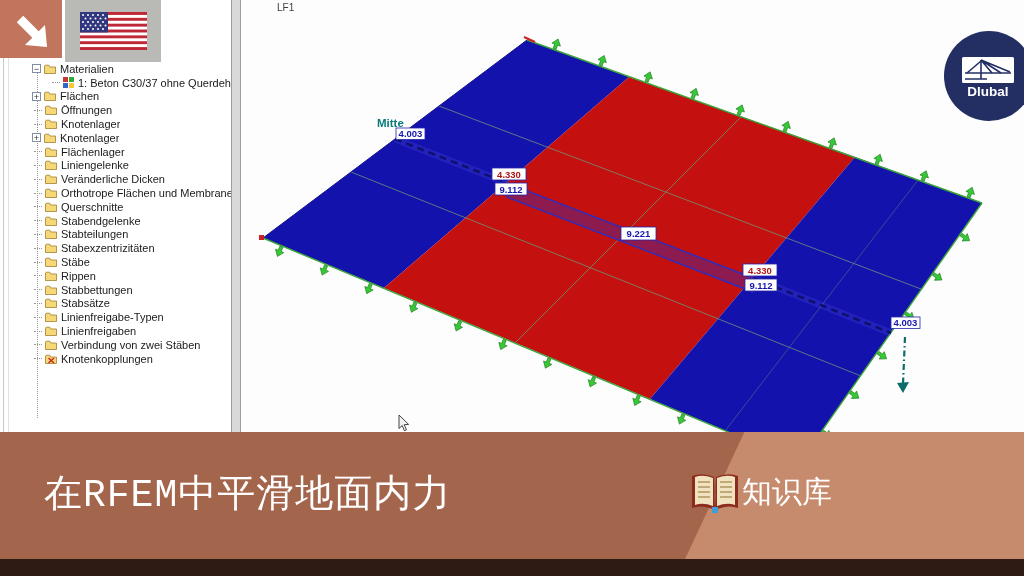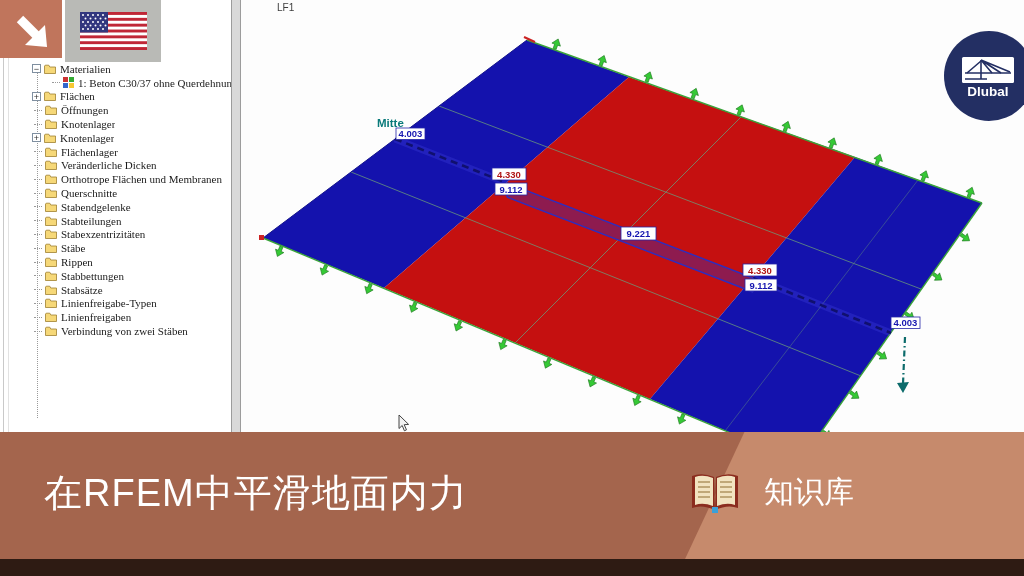--- a/index.html
+++ b/index.html
@@ -10,21 +10,21 @@
   .tree-panel{position:absolute;left:0;top:0;width:231px;height:432px;background:#fff;overflow:hidden;}
   .tree-leftline{position:absolute;left:3px;top:0;bottom:0;width:4px;border-left:1px solid #c9c9c9;border-right:1px solid #e2e2e2;}
   .tree-vdots{position:absolute;left:37px;top:70px;height:348px;width:0;border-left:1px dotted #9a9a9a;}
   .tree-rows{position:absolute;left:0;top:62px;right:0;}
   .trow{display:flex;align-items:center;height:13.8px;font-size:11px;color:#1a1a1a;white-space:nowrap;}
   .trow .exp{flex:0 0 auto;width:9px;height:9px;margin-left:32px;margin-right:3px;border:1px solid #7f8fa0;
              background:#fff;font-size:9px;line-height:8px;text-align:center;color:#333;box-sizing:border-box;}
   .trow .stub{flex:0 0 auto;width:8px;margin-left:34px;margin-right:3px;border-top:1px dotted #9a9a9a;}
   .trow.d2 .stub{margin-left:52px;}
   .trow .ticon{flex:0 0 auto;margin-right:4px;display:inline-flex;}
-  .trow .lbl{overflow:hidden;font-family:Liberation Serif, serif;}
+  .trow .lbl{overflow:hidden;}
 
   
   .panel-strip{position:absolute;left:231px;top:0;width:10px;height:432px;background:#d9d9d9;
                border-left:1px solid #9c9c9c;border-right:1px solid #9c9c9c;box-sizing:border-box;}
 
   
   .viewport{position:absolute;left:241px;top:0;width:783px;height:432px;background:#fdfdfd;overflow:hidden;}
   .lf-label{position:absolute;left:4px;top:2px;font-size:10px;color:#3c3c3c;margin-left:32px;}
 
   
@@ -32,23 +32,23 @@
   .flag-box{position:absolute;left:65px;top:0;width:96px;height:62px;background:#b9bab6;display:flex;align-items:center;justify-content:center;}
 
   
   .logo{position:absolute;left:938px;top:26px;width:86px;height:100px;overflow:hidden;}
 
   
   .banner{position:absolute;left:0;top:432px;width:1024px;height:127px;background:#a4654d;overflow:hidden;}
   .banner-light{position:absolute;inset:0;background:#c68a6c;
                 clip-path:polygon(72.7% 0,100% 0,100% 100%,66.9% 100%);}
   .banner-title{position:absolute;left:44px;top:50%;transform:translateY(-54%);
-                font-family:Liberation Sans, sans-serif;
+                font-family:Liberation Mono, monospace;
                 font-size:38px;color:#fff;letter-spacing:1px;}
-  .badge{position:absolute;left:688px;top:38px;display:flex;align-items:center;gap:22px;}
+  .badge{position:absolute;left:688px;top:38px;display:flex;align-items:center;}
   .badge-label{font-family:"DejaVu Serif","Liberation Serif",serif;font-size:30px;color:#fff;}
   .footer-strip{position:absolute;left:0;top:559px;width:1024px;height:17px;background:#2e1b13;}
 
   .cursor{position:absolute;left:398px;top:414px;z-index:60;}
 </style>
 </head>
 <body>
 
 <div class="stage">
 
@@ -122,20 +122,29 @@
           </span>
           <span class="lbl">Flächenlager</span>
         </div>
         <div class="trow">
           <span class="stub"></span>
           <span class="ticon">
             <svg width="12" height="10" viewBox="0 0 12 10">
               <path d="M.5 2 L.5 9.5 L11.5 9.5 L11.5 3 L5.8 3 L4.8 1.2 L1.2 1.2 Z" fill="#f6d878" stroke="#a08030" stroke-width=".8"></path>
             </svg>
           </span>
+          <span class="lbl">Liniengelenke</span>
+        </div>
+        <div class="trow">
+          <span class="stub"></span>
+          <span class="ticon">
+            <svg width="12" height="10" viewBox="0 0 12 10">
+              <path d="M.5 2 L.5 9.5 L11.5 9.5 L11.5 3 L5.8 3 L4.8 1.2 L1.2 1.2 Z" fill="#f6d878" stroke="#a08030" stroke-width=".8"></path>
+            </svg>
+          </span>
           <span class="lbl">Veränderliche Dicken</span>
         </div>
         <div class="trow">
           <span class="stub"></span>
           <span class="ticon">
             <svg width="12" height="10" viewBox="0 0 12 10">
               <path d="M.5 2 L.5 9.5 L11.5 9.5 L11.5 3 L5.8 3 L4.8 1.2 L1.2 1.2 Z" fill="#f6d878" stroke="#a08030" stroke-width=".8"></path>
             </svg>
           </span>
           <span class="lbl">Orthotrope Flächen und Membranen</span>
@@ -231,20 +240,30 @@
           <span class="lbl">Linienfreigaben</span>
         </div>
         <div class="trow">
           <span class="stub"></span>
           <span class="ticon">
             <svg width="12" height="10" viewBox="0 0 12 10">
               <path d="M.5 2 L.5 9.5 L11.5 9.5 L11.5 3 L5.8 3 L4.8 1.2 L1.2 1.2 Z" fill="#f6d878" stroke="#a08030" stroke-width=".8"></path>
             </svg>
           </span>
           <span class="lbl">Verbindung von zwei Stäben</span>
+        </div>
+        <div class="trow">
+          <span class="stub"></span>
+          <span class="ticon">
+            <svg width="12" height="10" viewBox="0 0 12 10">
+              <path d="M.5 2 L.5 9.5 L11.5 9.5 L11.5 3 L5.8 3 L4.8 1.2 L1.2 1.2 Z" fill="#f6d878" stroke="#a08030" stroke-width=".8"></path>
+              <path d="M3.5 4 L9 9 M9 4 L3.5 9" stroke="#c22" stroke-width="1.3"></path>
+            </svg>
+          </span>
+          <span class="lbl">Knotenkopplungen</span>
         </div>
       </div>
   </div>
   <div class="panel-strip"></div>
 
   <div class="viewport">
     <div class="lf-label">LF1</div>
 
     <svg width="783" height="432" viewBox="241 0 783 432">
 

